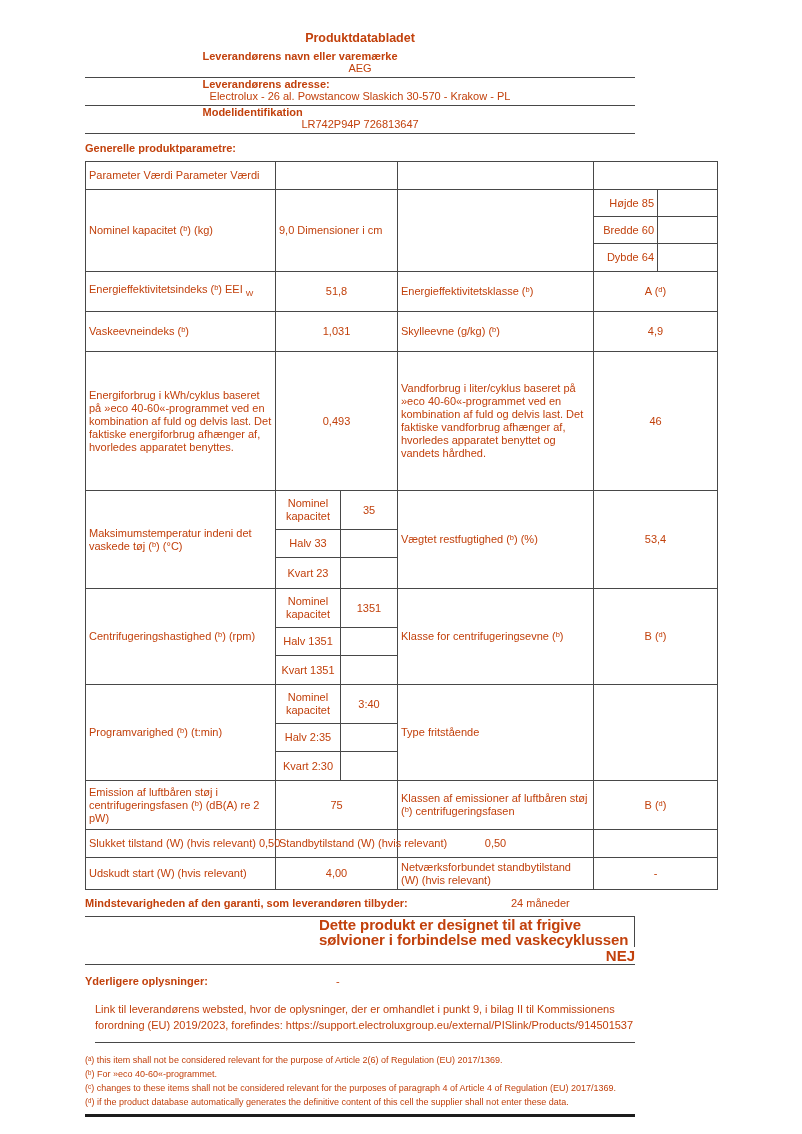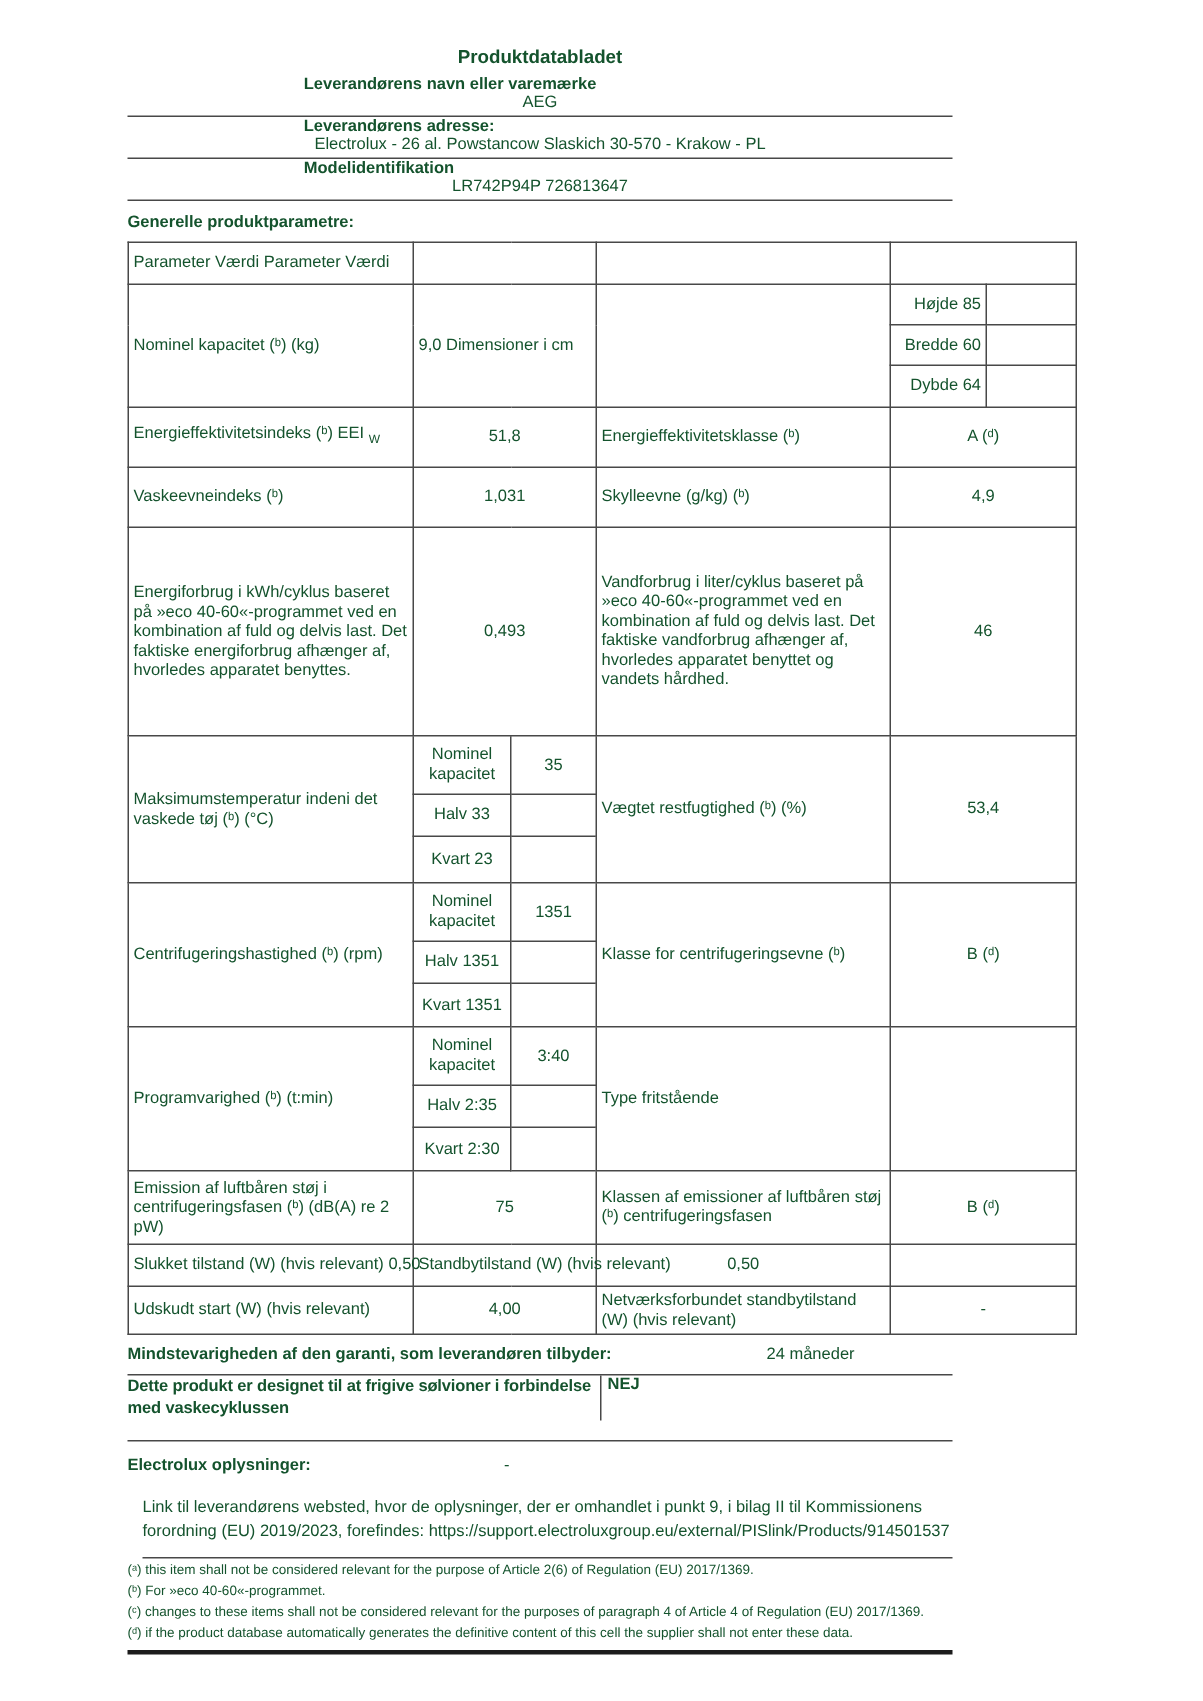--- a/index.html
+++ b/index.html
@@ -1,19 +1,19 @@
 <!DOCTYPE html>
 <html><head>
 <meta charset="utf-8">
 <style>
   html,body { margin:0; padding:0; background:#ffffff; }
   .page {
     width:720px; height:1134px; background:#ffffff; box-sizing:border-box;
     padding:28px 85px 0 85px; position:relative;
-    font-family:"Liberation Sans", sans-serif; color:#14532d;
+    font-family:"Liberation Sans", sans-serif; color:#c2410c;
   }
   .title { height:22px; line-height:20px; text-align:center; font-weight:bold; font-size:12.5px; }
   .hrow { display:flex; align-items:center; height:27px; border-bottom:1px solid #484848; font-size:11px;flex-direction:column; }
   .hrow:first-of-type { border-top:1px solid #484848; }
   .hrow .hl { font-weight:bold; width:315px; flex:none; }
   .hrow .hv { flex:1; }
   .section { height:27px; display:flex; align-items:center; font-weight:bold; font-size:11px; }
 
   table.main { border-collapse:collapse; table-layout:fixed; width:632px; }
   table.main td {
@@ -24,27 +24,27 @@
   td.val { text-align:center; }
   td.rgt { text-align:right; padding-right:2px; }
   td.nowrap { white-space:nowrap; }
   td.dim { text-align:left; padding-left:50px; white-space:nowrap; }
   td.big { line-height:16px; }
   sub.eei { font-size:8px; }
 
   .brow-garanti { display:flex; align-items:center; height:26px; border-bottom:1px solid #484848; font-size:11px; }
   .brow-garanti .gl { font-weight:bold; flex:1; }
   .brow-garanti .gv { width:124px; flex:none; }
-  .brow-silver { display:flex; align-items:flex-start; min-height:43px; border-bottom:1px solid #484848; font-size:11px; }
+  .brow-silver { display:flex; align-items:flex-end; min-height:43px; border-bottom:1px solid #484848; font-size:15px;flex-direction:column; }
   .brow-silver .sl { width:315px; flex:none; border-right:1px solid #484848; display:flex; align-items:center; font-weight:bold; line-height:15px; letter-spacing:-0.1px; }
   .brow-silver .sv { display:flex; align-items:center; padding-left:4px; font-weight:bold; }
   .brow-additional { display:flex; align-items:center; height:32px; font-size:11px; }
   .brow-additional .al { font-weight:bold; width:251px; flex:none; }
   .linkp { font-size:11px; line-height:16px; margin:4px 0 0 10px; padding-bottom:9px; border-bottom:1px solid #484848; }
-  .foot { }
+  .foot { margin-top:10px; }
   .foot .fn { font-size:9px; line-height:14px; }
   .thick { border-top:3px solid #1c1c1c; margin-top:5px; height:0; }
 </style>
 </head>
 <body>
 
 <div class="page">
 
   <div class="title">Produktdatabladet</div>
 
@@ -193,21 +193,21 @@
     <div class="gl">Mindstevarigheden af den garanti, som leverandøren tilbyder:</div>
     <div class="gv">24 måneder</div>
   </div>
 
   <div class="brow-silver">
     <div class="sl">Dette produkt er designet til at frigive sølvioner i forbindelse med vaskecyklussen</div>
     <div class="sv">NEJ</div>
   </div>
 
   <div class="brow-additional">
-    <div class="al">Electrolux oplysninger:</div>
+    <div class="al">Yderligere oplysninger:</div>
     <div>-</div>
   </div>
 
   <p class="linkp"><span>Link til leverandørens websted, hvor de oplysninger, der er omhandlet i punkt 9, i bilag II til Kommissionens forordning (EU) 2019/2023, forefindes: </span><span>https://support.electroluxgroup.eu/external/PISlink/Products/914501537</span></p>
 
   <div class="foot">
     <div class="fn">(ᵃ) this item shall not be considered relevant for the purpose of Article 2(6) of Regulation (EU) 2017/1369.</div>
     <div class="fn">(ᵇ) For »eco 40-60«-programmet.</div>
     <div class="fn">(ᶜ) changes to these items shall not be considered relevant for the purposes of paragraph 4 of Article 4 of Regulation (EU) 2017/1369.</div>
     <div class="fn">(ᵈ) if the product database automatically generates the definitive content of this cell the supplier shall not enter these data.</div>

